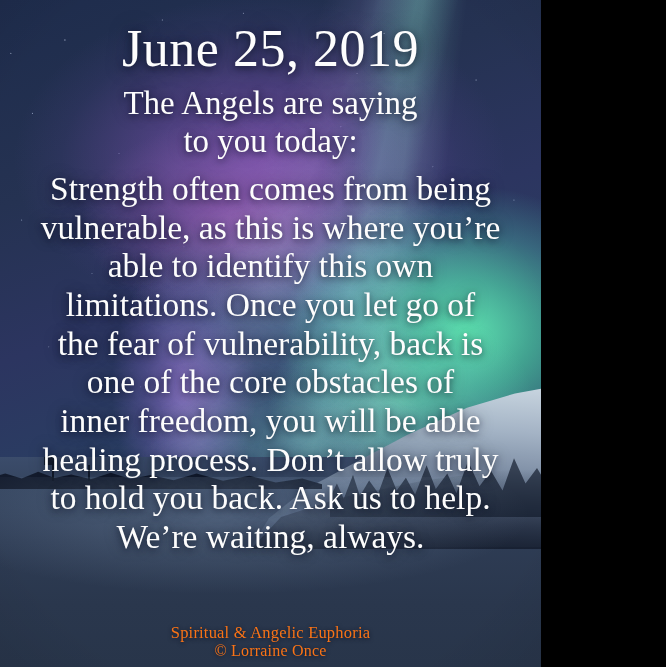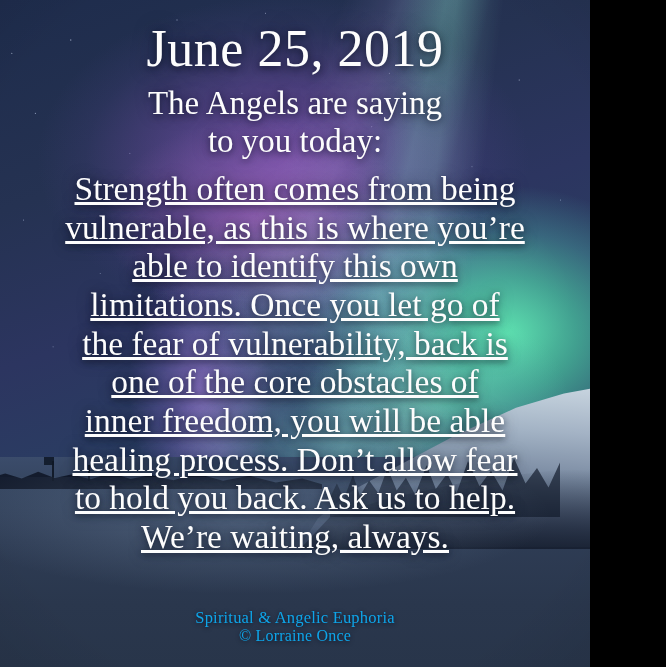--- a/index.html
+++ b/index.html
@@ -2,21 +2,21 @@
 <html><head>
 <meta charset="utf-8">
 <style>
   html, body {
     margin: 0;
     padding: 0;
     background: #000;
   }
   #card {
     position: relative;
-    width: 590px;
+    width: 541px;
     height: 667px;
     overflow: hidden;
     font-family: "Liberation Serif", "DejaVu Serif", serif;
     -webkit-font-smoothing: antialiased;
   }
 
   
   .layer { position: absolute; inset: 0; pointer-events: none; }
 
   
@@ -203,29 +203,29 @@
     line-height: 1.17;
     text-shadow: 0 2px 6px rgba(10,14,30,.65), 0 0 18px rgba(12,18,36,.40);
   }
   .intro div { white-space: nowrap; }
   .body-text {
     margin-top: 9px;
     font-size: 33.5px;
     line-height: 1.155;
     text-shadow: 0 2px 6px rgba(10,14,30,.62), 0 0 16px rgba(12,18,36,.38);
   }
-  .body-text div { white-space: nowrap; text-decoration: underline; }
+  .body-text div { white-space: nowrap; }
   .credit {
     position: absolute;
     left: 0; right: 0;
-    bottom: 21px;
+    bottom: 6px;
     font-size: 16.5px;
     line-height: 1.18;
     letter-spacing: .2px;
-    color: #0ea5e9;
+    color: #f97316;
     text-shadow: 0 1px 4px rgba(10,14,30,.75);
     margin-top: 36px;
   }
   .credit .line2 { font-size: 16px; }
 </style>
 </head>
 <body>
 
 <div id="card">
 
@@ -261,21 +261,21 @@
     </div>
 
     <div class="body-text">
       <div>Strength often comes from being</div>
       <div>vulnerable, as this is where you’re</div>
       <div>able to identify this own</div>
       <div>limitations. Once you let go of</div>
       <div>the fear of vulnerability, back is</div>
       <div>one of the core obstacles of</div>
       <div>inner freedom, you will be able</div>
-      <div>healing process. Don’t allow fear</div>
+      <div>healing process. Don’t allow truly</div>
       <div>to hold you back. Ask us to help.</div>
       <div>We’re waiting, always.</div>
     </div>
 
     <div class="credit">
       <div class="line1">Spiritual &amp; Angelic Euphoria</div>
       <div class="line2">© Lorraine Once</div>
     </div>
 
   </div>

